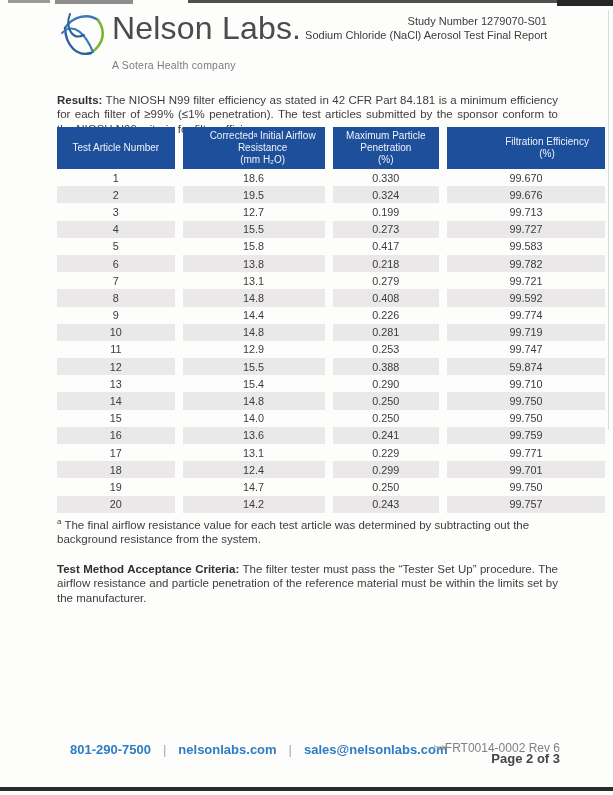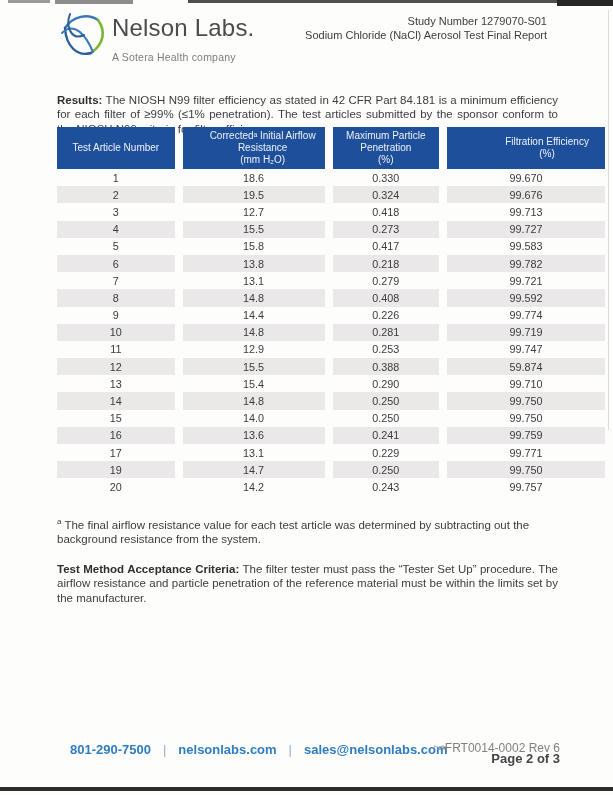--- a/index.html
+++ b/index.html
@@ -14,22 +14,22 @@
   .scan-top-b{left:55px;top:0;width:78px;height:4px;background:#8d8d8d;}
   .scan-top-c{left:188px;top:0;width:425px;height:3px;background:#4f4f4f;}
   .scan-top-d{right:0;top:0;width:56px;height:6px;background:#262626;}
   .scan-bottom{left:0;bottom:4px;width:613px;height:4px;background:#2c2c2c;}
   .scan-right-line{position:absolute;right:4px;top:10px;width:1px;height:420px;background:#dcdcdc;}
 
   
   .logo-wrap{position:absolute;left:60px;top:11px;display:flex;align-items:flex-start;}
   .logo-icon{width:48px;height:48px;flex:0 0 auto;}
   .logo-text{margin-left:4px;padding-top:5px;}
-  .brand{font-size:24px;line-height:24px;color:#4b4b4d;letter-spacing:0.2px;}
-  .tagline{font-size:10.5px;color:#7d7d80;margin-top:11px;letter-spacing:0.2px;}
+  .brand{font-size:32px;line-height:24px;color:#4b4b4d;letter-spacing:0.2px;}
+  .tagline{font-size:10.5px;color:#7d7d80;margin-top:19px;letter-spacing:0.2px;}
   .study-block{position:absolute;right:66px;top:15px;text-align:right;
     font-size:11px;line-height:13.5px;color:#3c3c3e;}
 
   
   .para{position:absolute;left:57px;width:501px;font-size:11.5px;line-height:14.4px;text-align:justify;}
   .results-para{top:93px;}
   .bold-label{font-weight:bold;color:#2f2f31;}
 
   
   table.results{position:absolute;left:49px;top:127px;border-collapse:separate;border-spacing:8px 0;table-layout:fixed;}
@@ -121,21 +121,21 @@
         </tr>
         <tr>
           <td>2</td>
           <td>19.5</td>
           <td>0.324</td>
           <td>99.676</td>
         </tr>
         <tr>
           <td>3</td>
           <td>12.7</td>
-          <td>0.418</td>
+          <td>0.199</td>
           <td>99.713</td>
         </tr>
         <tr>
           <td>4</td>
           <td>15.5</td>
           <td>0.273</td>
           <td>99.727</td>
         </tr>
         <tr>
           <td>5</td>
@@ -207,20 +207,26 @@
           <td>16</td>
           <td>13.6</td>
           <td>0.241</td>
           <td>99.759</td>
         </tr>
         <tr>
           <td>17</td>
           <td>13.1</td>
           <td>0.229</td>
           <td>99.771</td>
+        </tr>
+        <tr>
+          <td>18</td>
+          <td>12.4</td>
+          <td>0.299</td>
+          <td>99.701</td>
         </tr>
         <tr>
           <td>19</td>
           <td>14.7</td>
           <td>0.250</td>
           <td>99.750</td>
         </tr>
         <tr>
           <td>20</td>
           <td>14.2</td>

